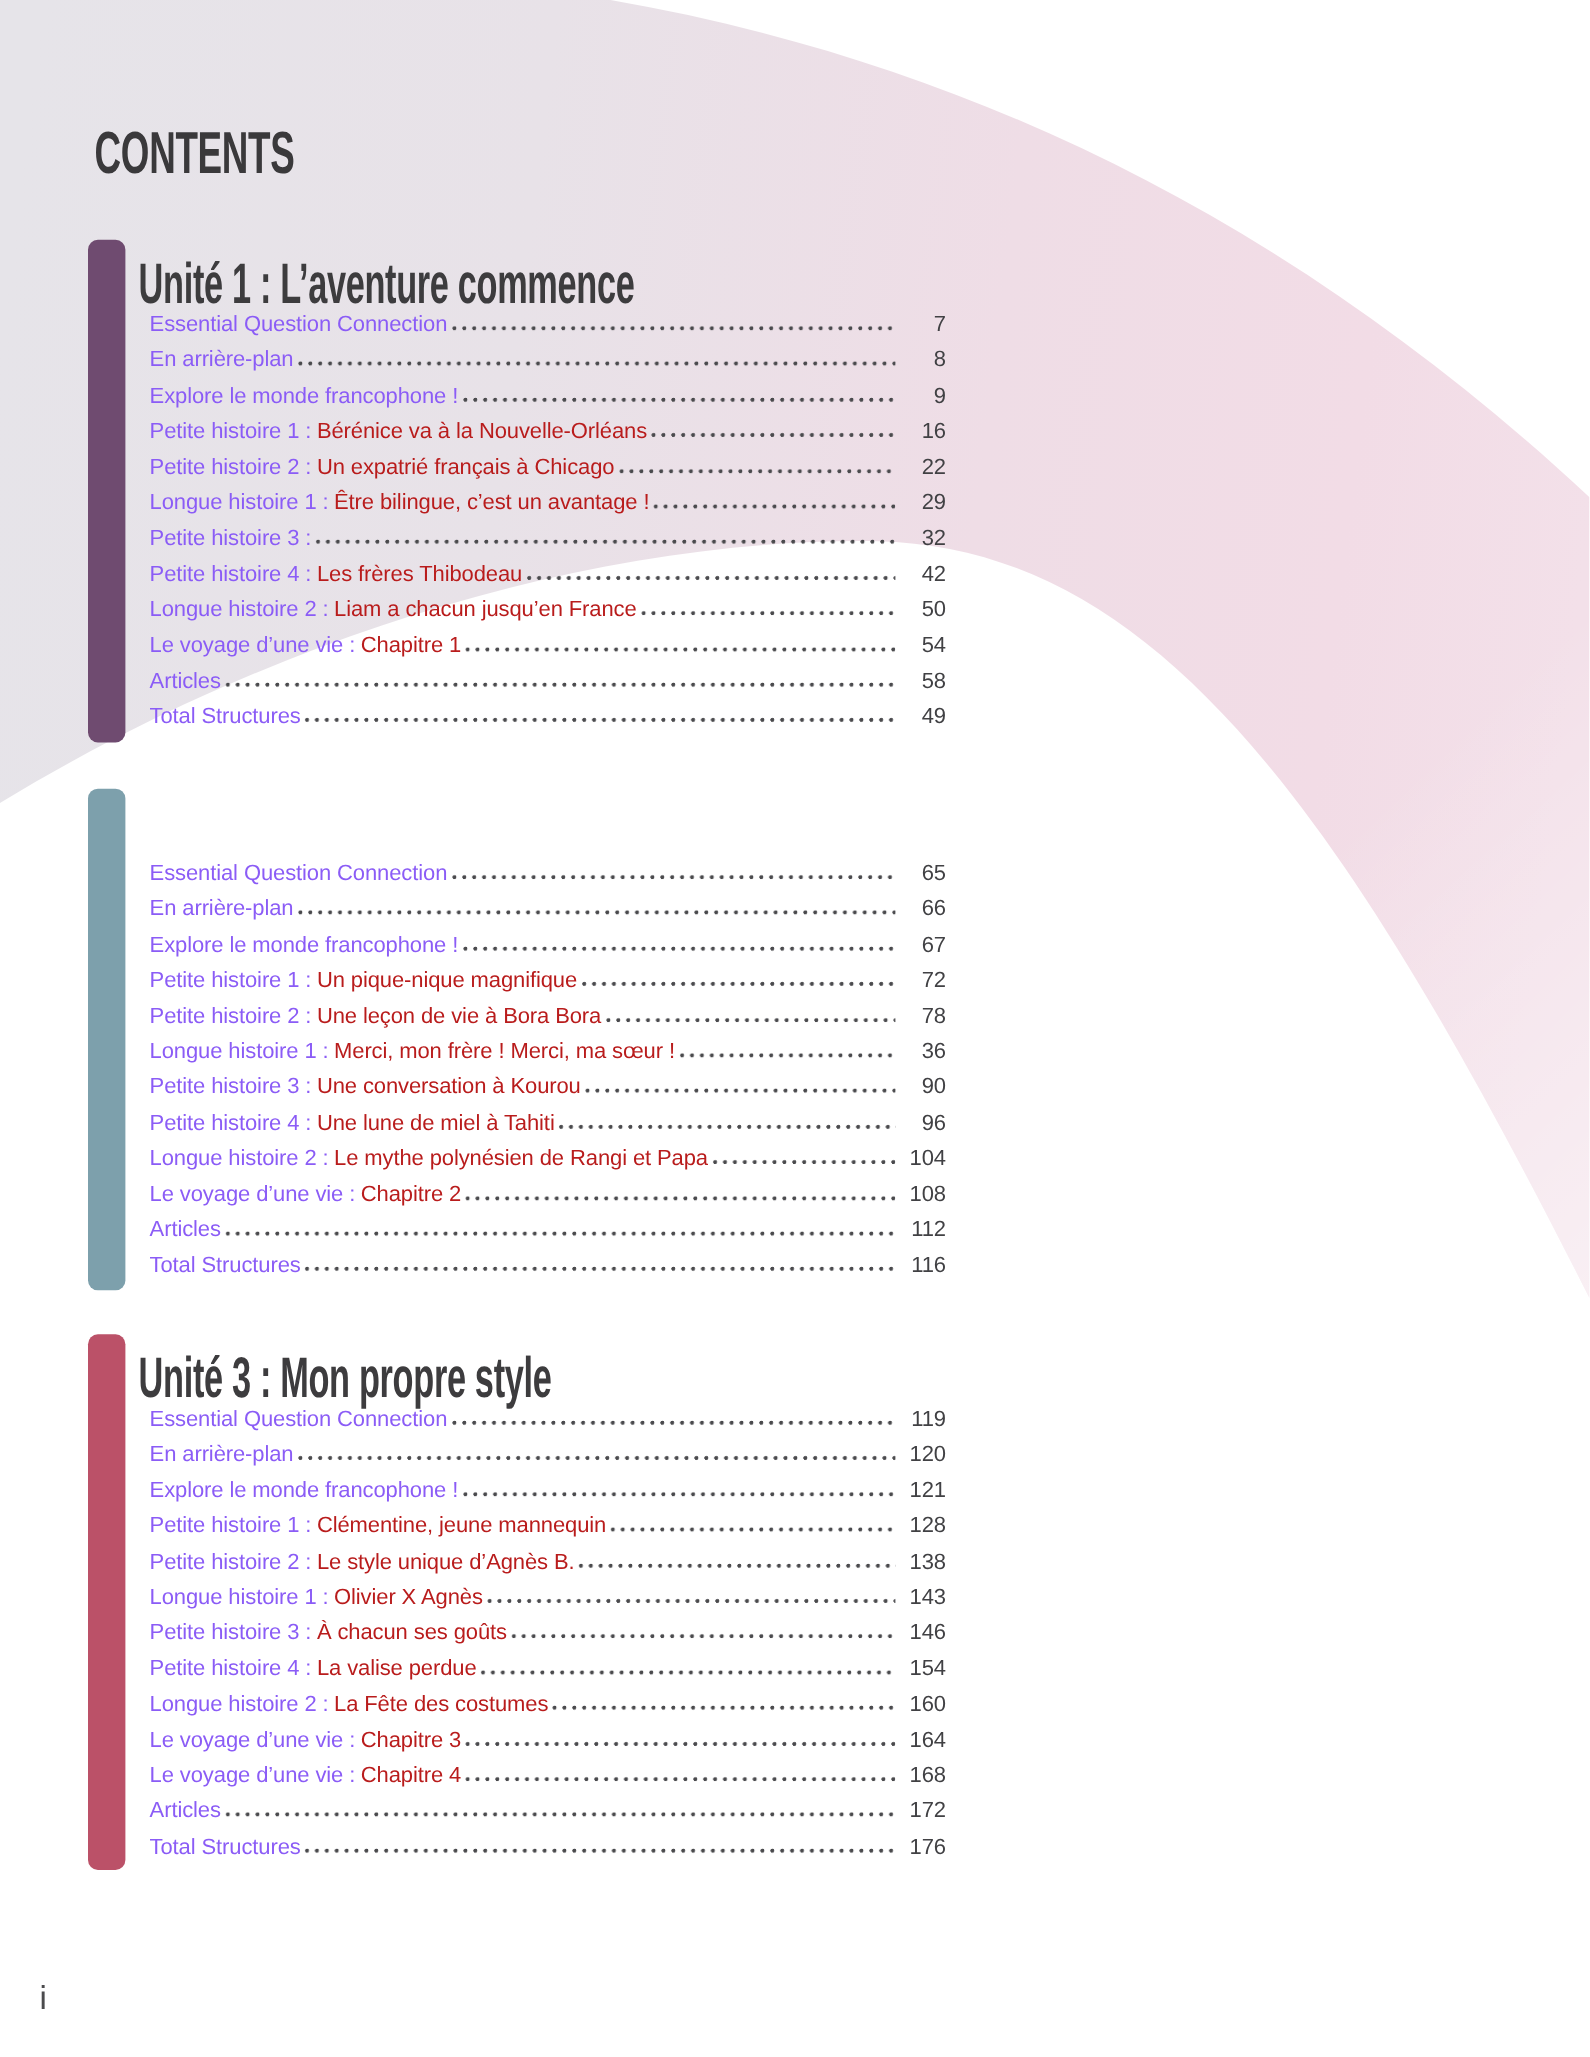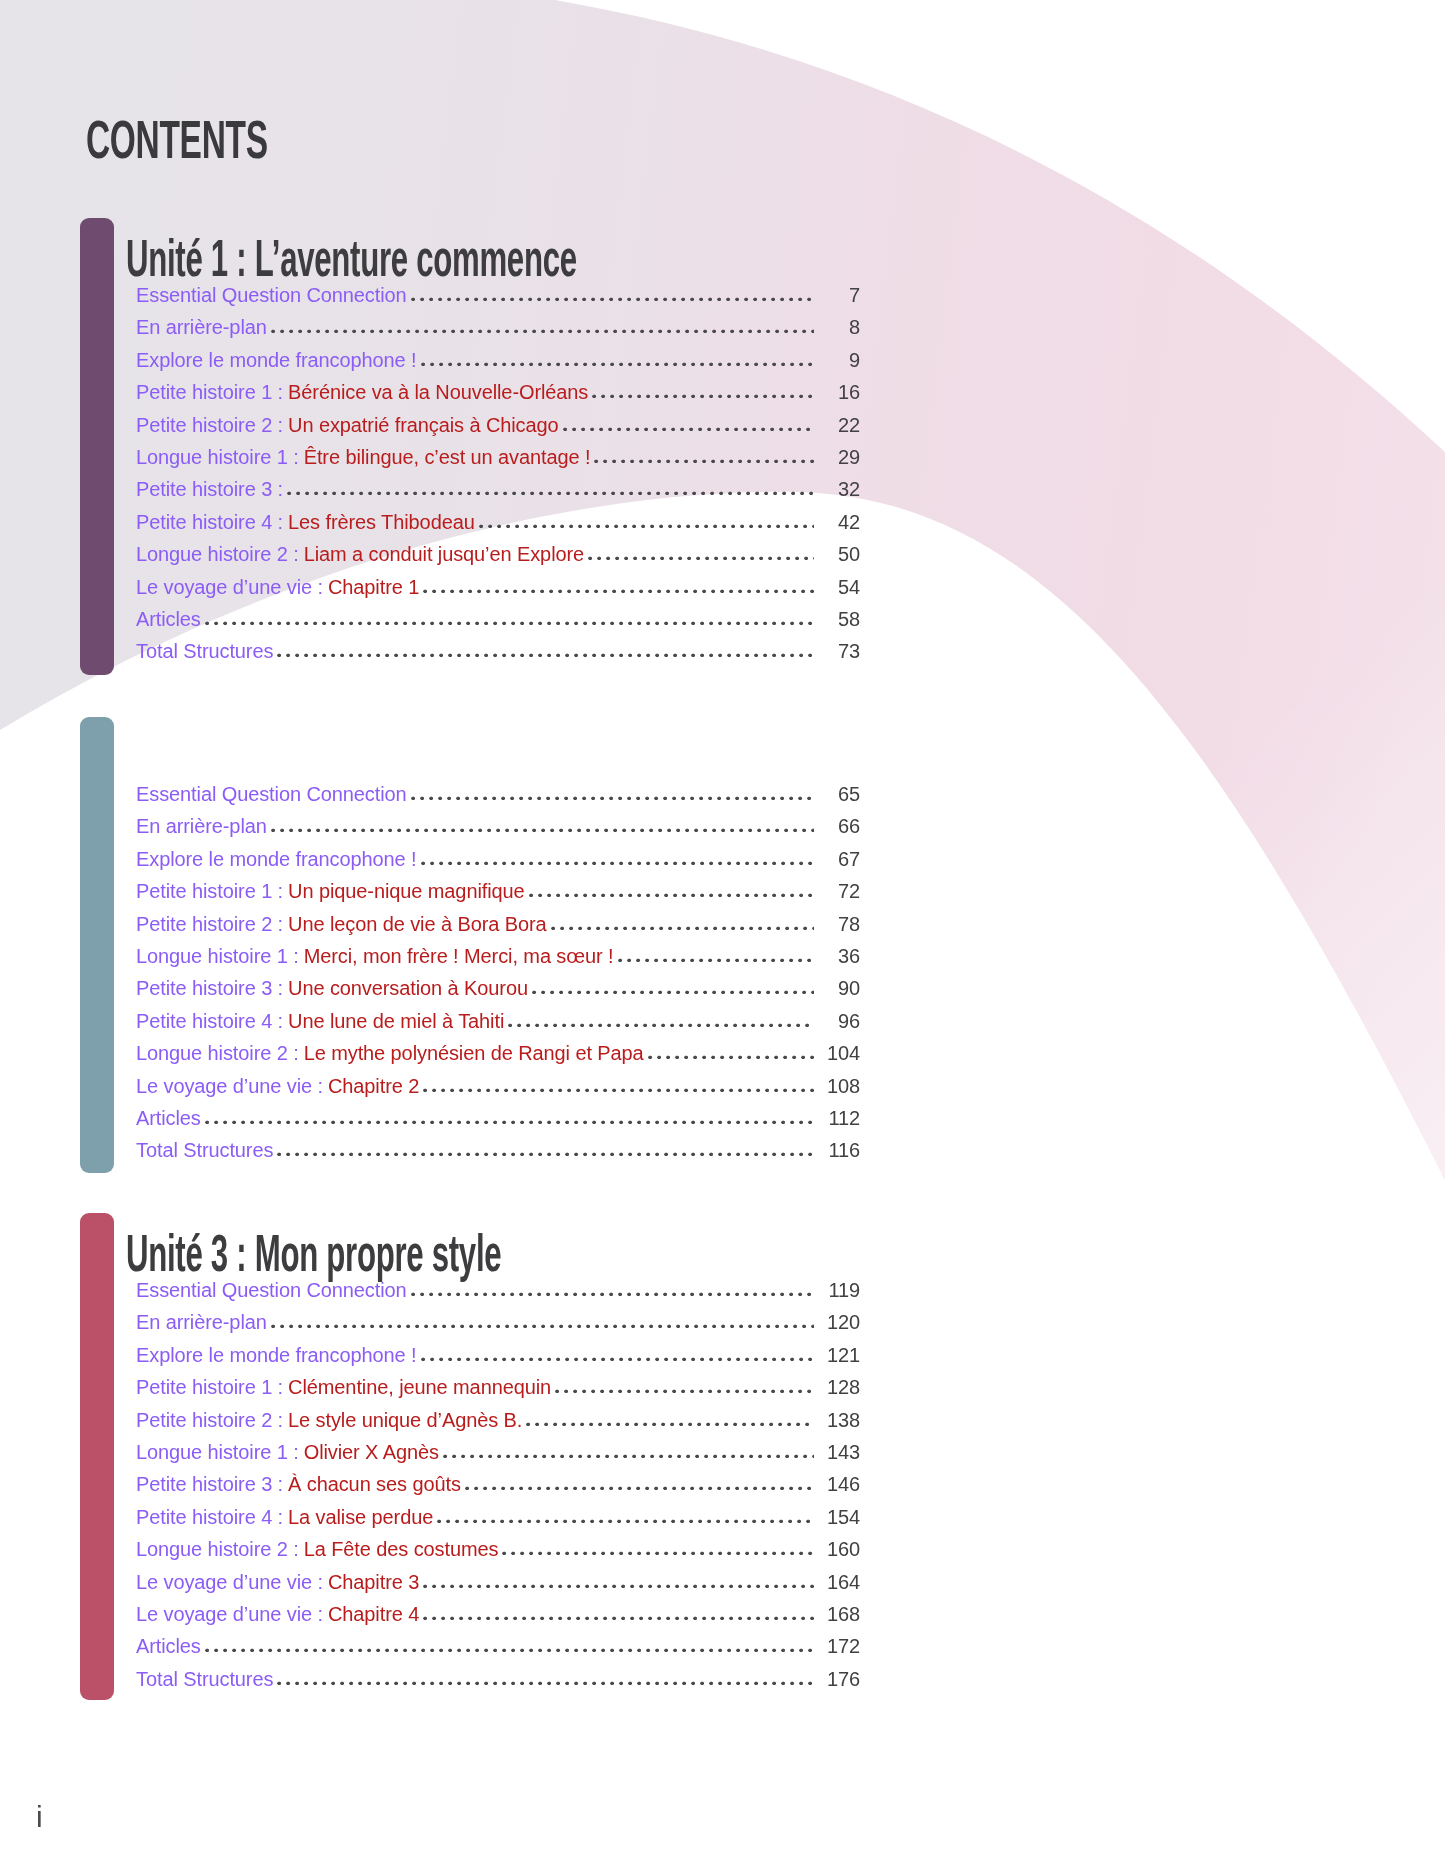--- a/index.html
+++ b/index.html
@@ -146,21 +146,21 @@
 
   <div class="entry">
     <span class="entry-label">Petite histoire 4 :</span>
           <span class="entry-title">Les frères Thibodeau</span>
     <span class="leader"></span>
     <span class="entry-page">42</span>
   </div>
 
   <div class="entry">
     <span class="entry-label">Longue histoire 2 :</span>
-          <span class="entry-title">Liam a conduit jusqu’en Explore</span>
+          <span class="entry-title">Liam a chacun jusqu’en France</span>
     <span class="leader"></span>
     <span class="entry-page">50</span>
   </div>
 
   <div class="entry">
     <span class="entry-label">Le voyage d’une vie :</span>
           <span class="entry-title">Chapitre 1</span>
     <span class="leader"></span>
     <span class="entry-page">54</span>
   </div>
@@ -169,21 +169,21 @@
     <span class="entry-label">Articles</span>
           <span class="entry-title"></span>
     <span class="leader"></span>
     <span class="entry-page">58</span>
   </div>
 
   <div class="entry">
     <span class="entry-label">Total Structures</span>
           <span class="entry-title"></span>
     <span class="leader"></span>
-    <span class="entry-page">73</span>
+    <span class="entry-page">49</span>
   </div>
 </div>
   </section>
 
   <section class="unit" style="top:717px;height:456px;">
     <div class="unit-bar" style="background: rgb(125, 160, 172);"></div>
     <div class="unit-entries">
   <div class="entry">
     <span class="entry-label">Essential Question Connection</span>
           <span class="entry-title"></span>

